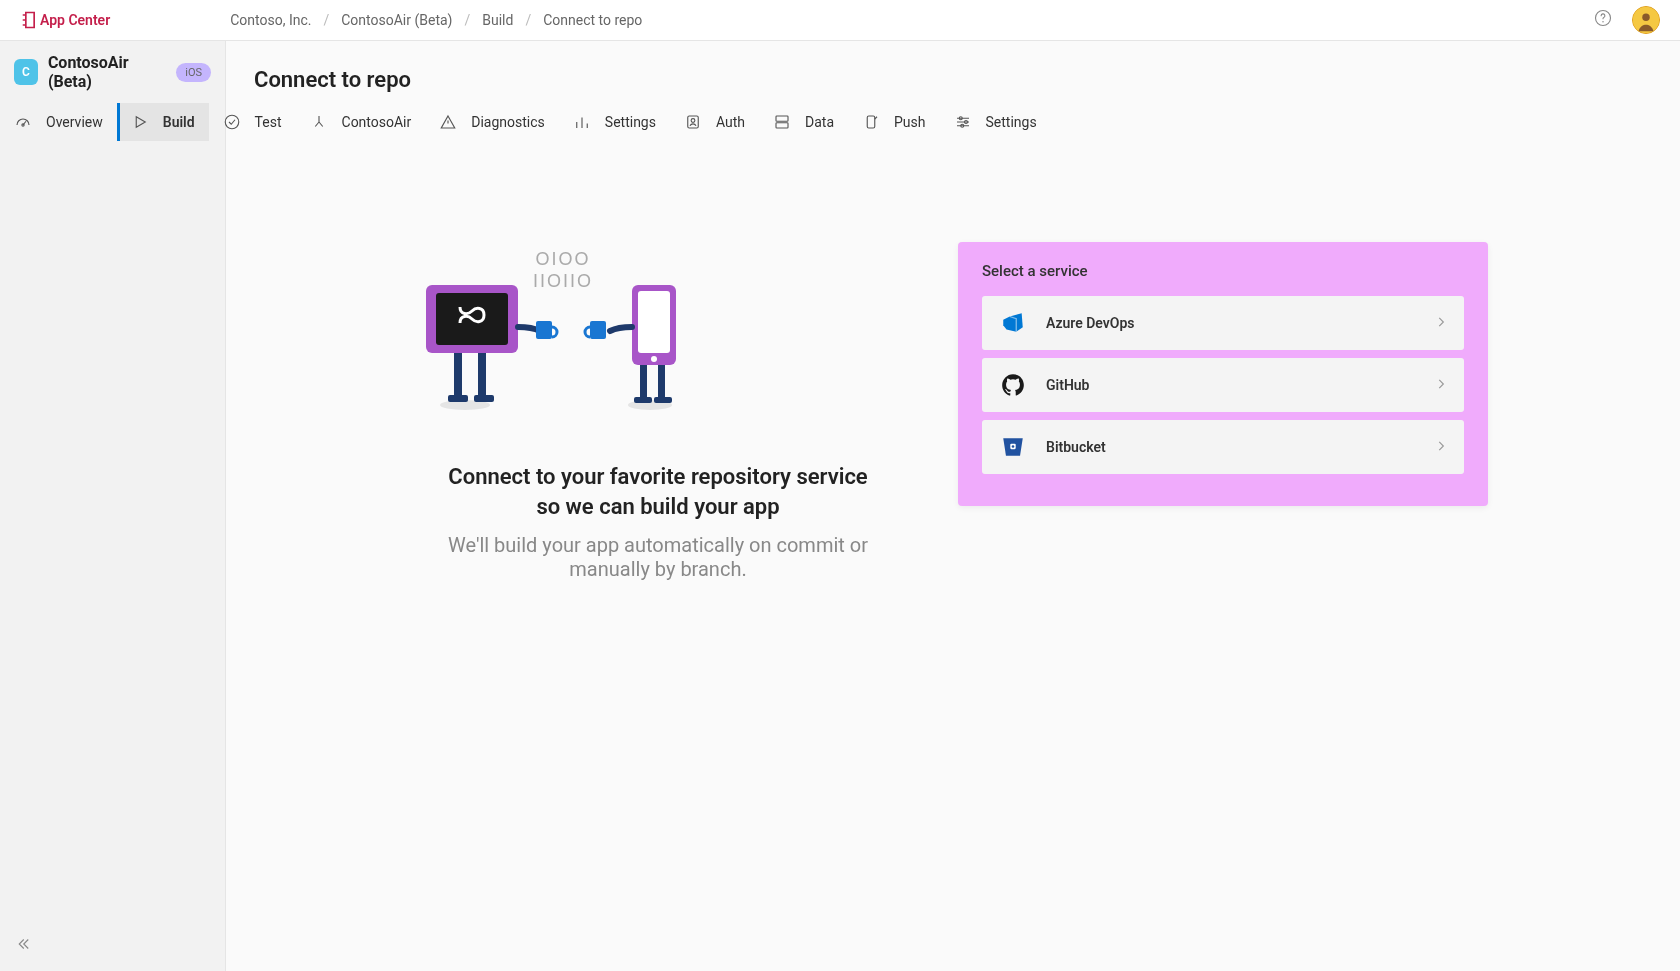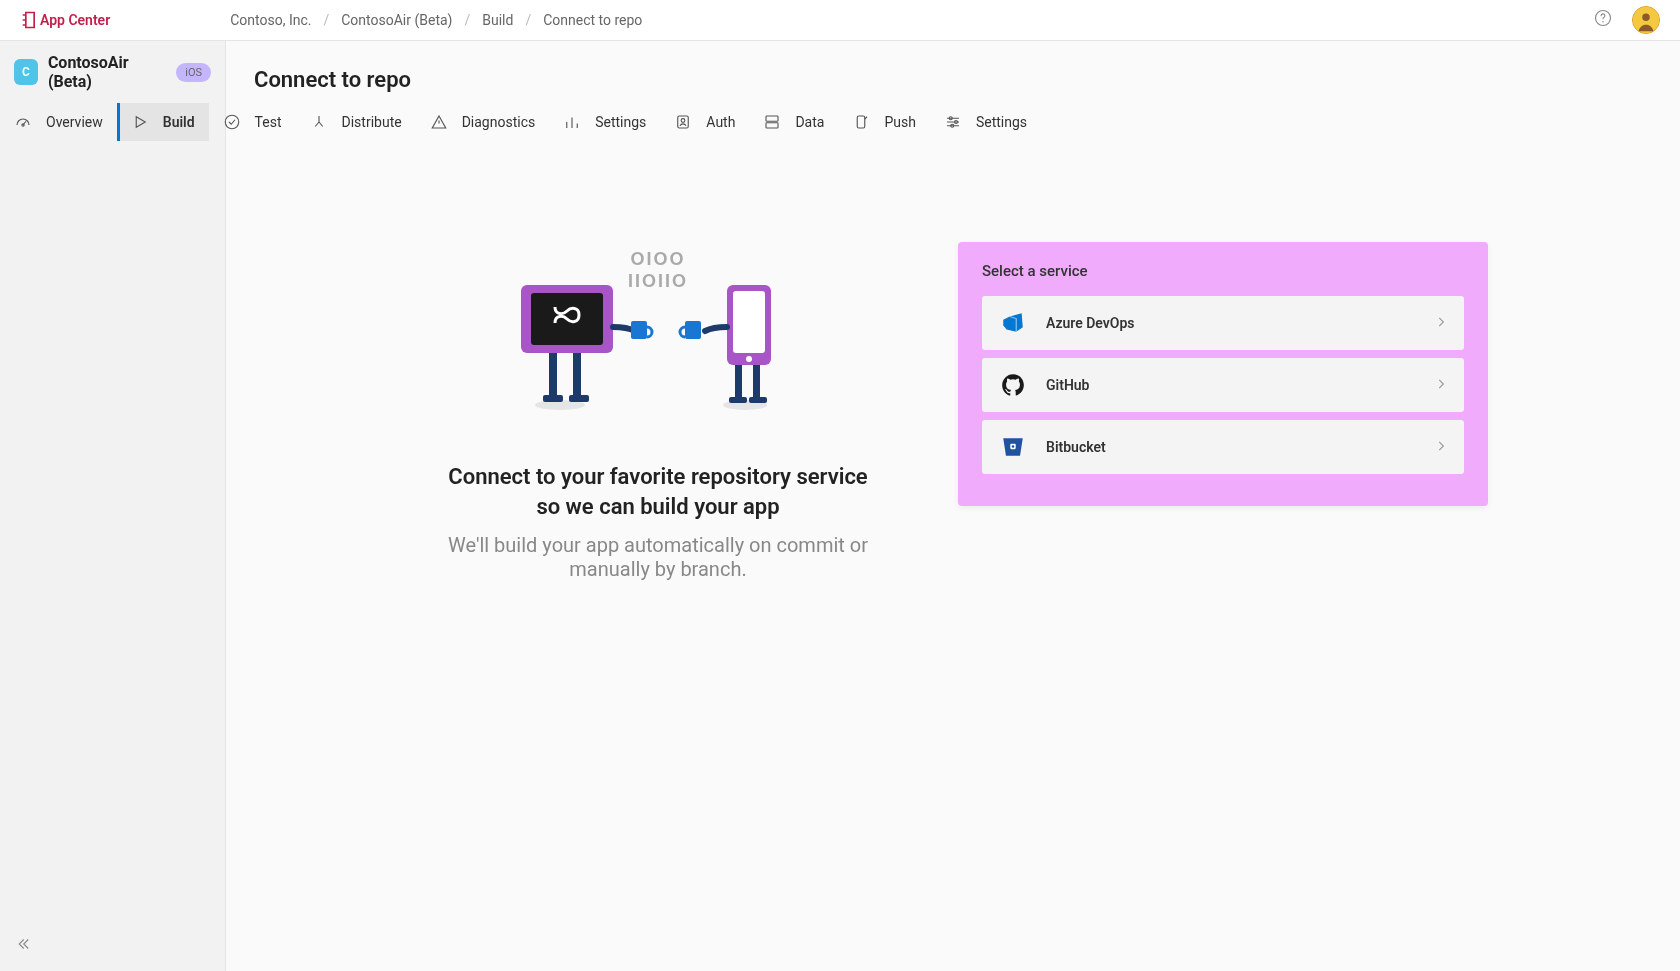--- a/index.html
+++ b/index.html
@@ -38,21 +38,21 @@
   .sidebar-footer { margin-top: auto; padding: 14px; color: #888; cursor: pointer; }
   .sidebar-footer svg { width: 18px; height: 18px; stroke:#888; fill:none; stroke-width:1.5;}
 
   
   .main { flex: 1; background: #fafafa; overflow: auto; padding: 26px 28px; }
   .page-title { font-size: 22px; font-weight: 600; color: #222; margin-bottom: 40px; }
 
   .content-row { display: flex; align-items: flex-start; justify-content: center; gap: 60px; margin-top: 150px;}
 
   .hero { width: 480px; text-align: center; }
-  .hero-illustration { height: 180px; display:flex; align-items:center; justify-content:center; margin-bottom: 40px; font-weight: bold;}
+  .hero-illustration { height: 180px; display:flex; align-items:center; justify-content:flex-start; margin-bottom: 40px;}
   .hero-title { font-size: 22px; font-weight: 600; color: #222; line-height: 1.35; max-width: 420px; margin: 0 auto 12px; }
   .hero-sub { font-size: 20px; color: #888; }
 
   .card { width: 530px; background: #f0abfc; border-radius: 4px; padding: 20px 24px 24px; box-shadow: 0 2px 6px rgba(0,0,0,0.06); }
   .card-title { font-size: 15px; font-weight: 500; color: #333; margin-bottom: 16px; }
   .service-item { display: flex; align-items: center; height: 54px; background: #f4f4f4; border-radius: 3px; margin-bottom: 8px; padding: 0 16px; cursor: pointer; }
   .service-icon { width: 30px; height: 30px; display:flex; align-items:center; justify-content:center; }
   .service-name { margin-left: 18px; font-size: 14px; font-weight: 600; color: #333; }
   .chevron-right { margin-left: auto; color: #999; }
 </style>
@@ -134,21 +134,21 @@
               </svg>
             </span>
           <span>Test</span>
         </div>
         <div class="nav-item">
           <span class="nav-icon">
               <svg viewBox="0 0 24 24">
                 <path d="M12 4v8M12 12l-5 6M12 12l5 6"></path>
               </svg>
             </span>
-          <span>Distribute</span>
+          <span>ContosoAir</span>
         </div>
         <div class="nav-group-gap"></div>
         <div class="nav-item">
           <span class="nav-icon">
               <svg viewBox="0 0 24 24">
                 <path d="M12 4 L21 20 L3 20 Z"></path>
                 <path d="M12 10v4M12 17h0"></path>
               </svg>
             </span>
           <span>Diagnostics</span>

